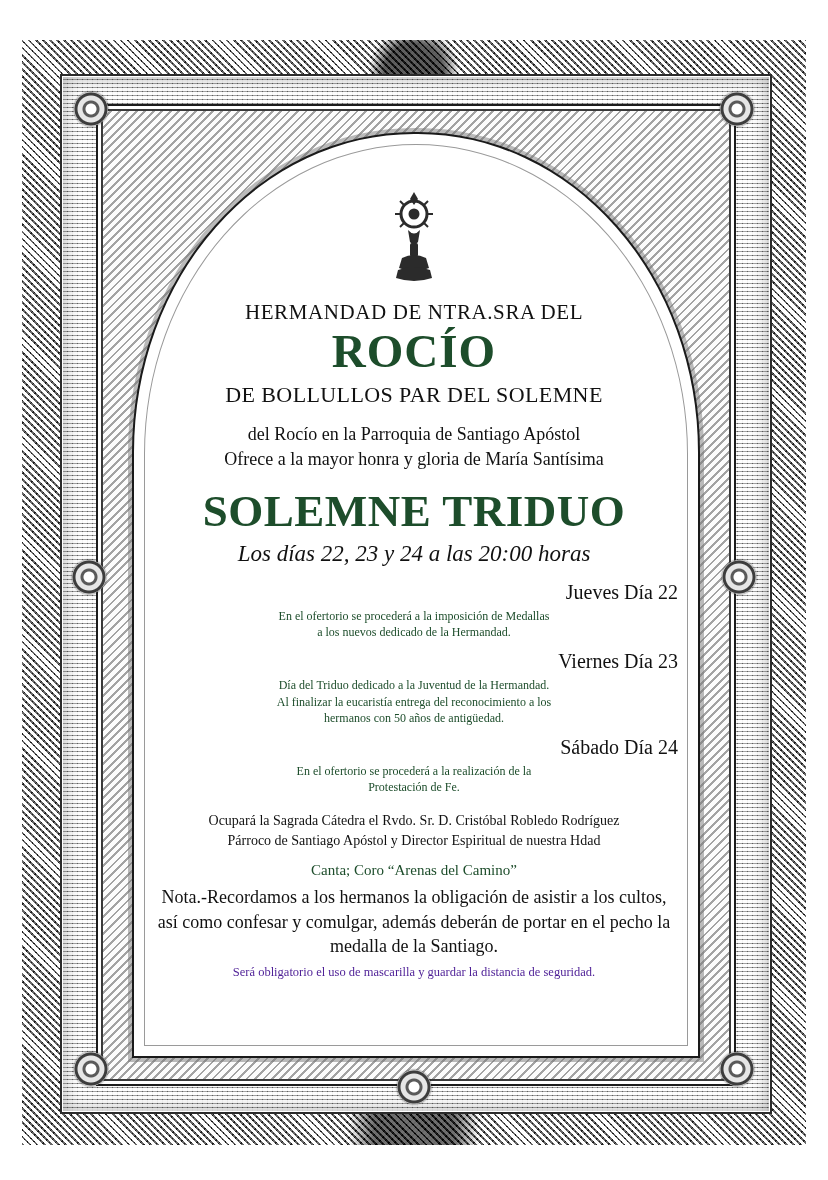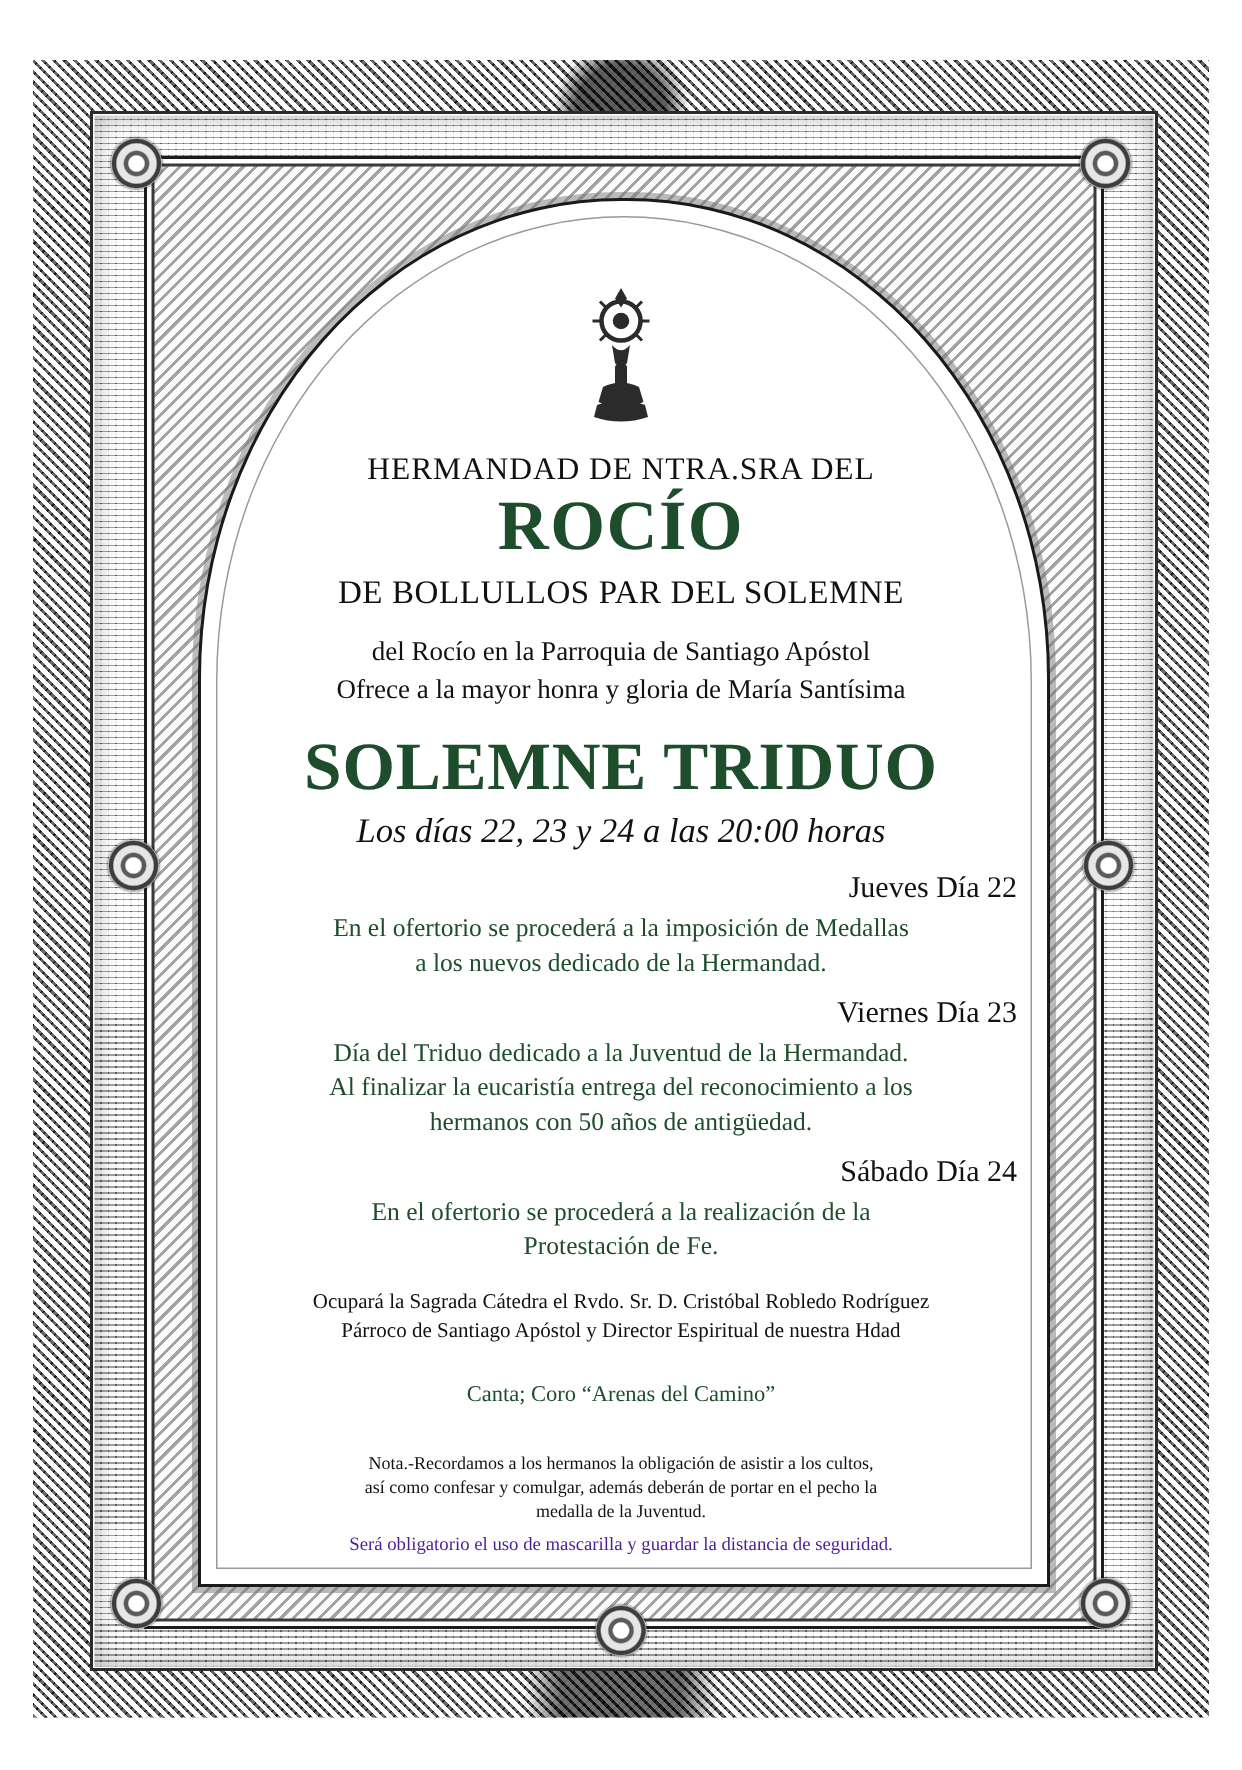--- a/index.html
+++ b/index.html
@@ -173,41 +173,41 @@
     color: #111;
     margin-bottom: 14px;
   }
   .day-head {
     font-size: 20px;
     color: #111;
     margin: 10px 0 4px 0;
     text-align: right;
   }
   .day-body {
-    font-size: 17px;
+    font-size: 12px;
     line-height: 1.35;
     color: #1d4d2b;
     margin-bottom: 4px;
   }
   .celebrant {
     font-size: 14px;
     line-height: 1.4;
     color: #111;
     margin-top: 16px;
   }
   .choir {
     font-size: 15px;
     color: #1d4d2b;
-    margin-top: 24px;
+    margin-top: 12px;
   }
   .note {
-    font-size: 12px;
+    font-size: 18px;
     line-height: 1.35;
     color: #111;
-    margin-top: 28px;
+    margin-top: 6px;
   }
   .mask-note {
     font-size: 12.5px;
     line-height: 1.35;
     color: #4c1d95;
     margin-top: 6px;
   }
 </style>
 </head>
 <body>
@@ -295,18 +295,18 @@
     <div class="celebrant">
       <div>Ocupará la Sagrada Cátedra el Rvdo. Sr. D. Cristóbal Robledo Rodríguez</div>
       <div>Párroco de Santiago Apóstol y Director Espiritual de nuestra Hdad</div>
     </div>
 
     <div class="choir">Canta; Coro “Arenas del Camino”</div>
 
     <div class="note">
       <div>Nota.-Recordamos a los hermanos la obligación de asistir a los cultos,</div>
       <div>así como confesar y comulgar, además deberán de portar en el pecho la</div>
-      <div>medalla  de la Juventud.</div>
+      <div>medalla  de la Santiago.</div>
     </div>
 
     <div class="mask-note">Será obligatorio el uso de mascarilla y guardar la distancia de seguridad.</div>
   </div>
 </div>
 
 </body></html>

